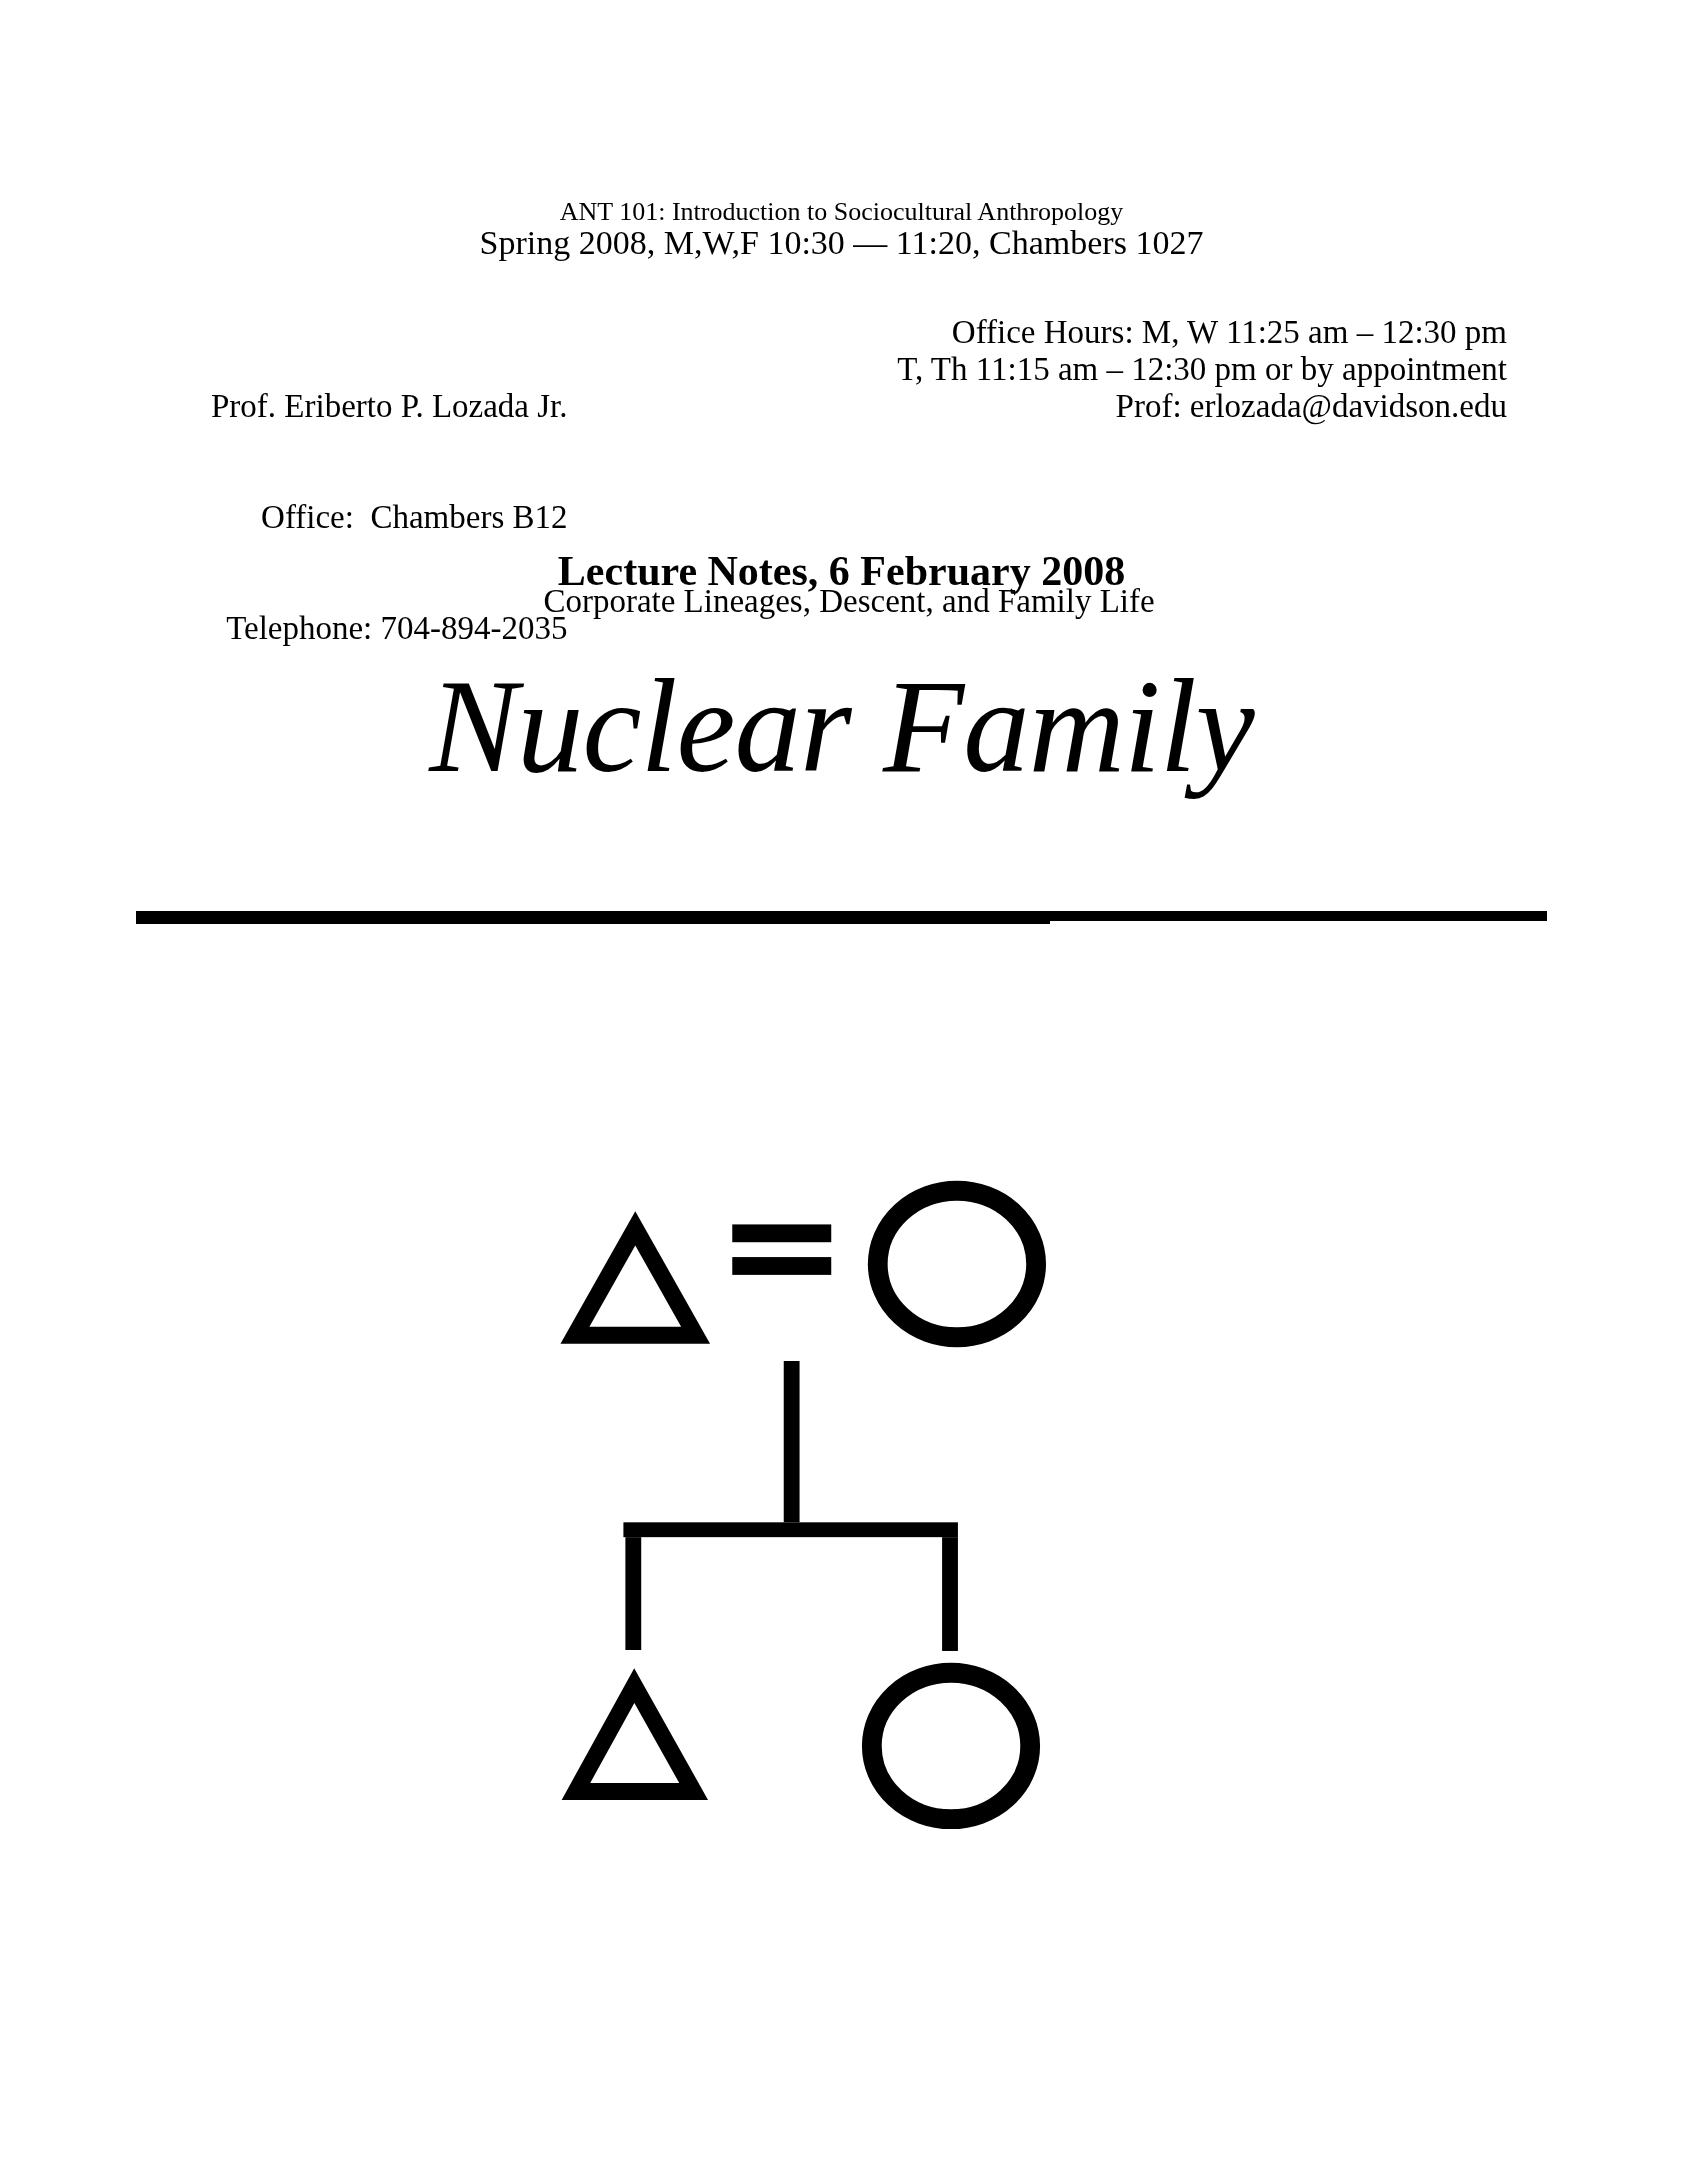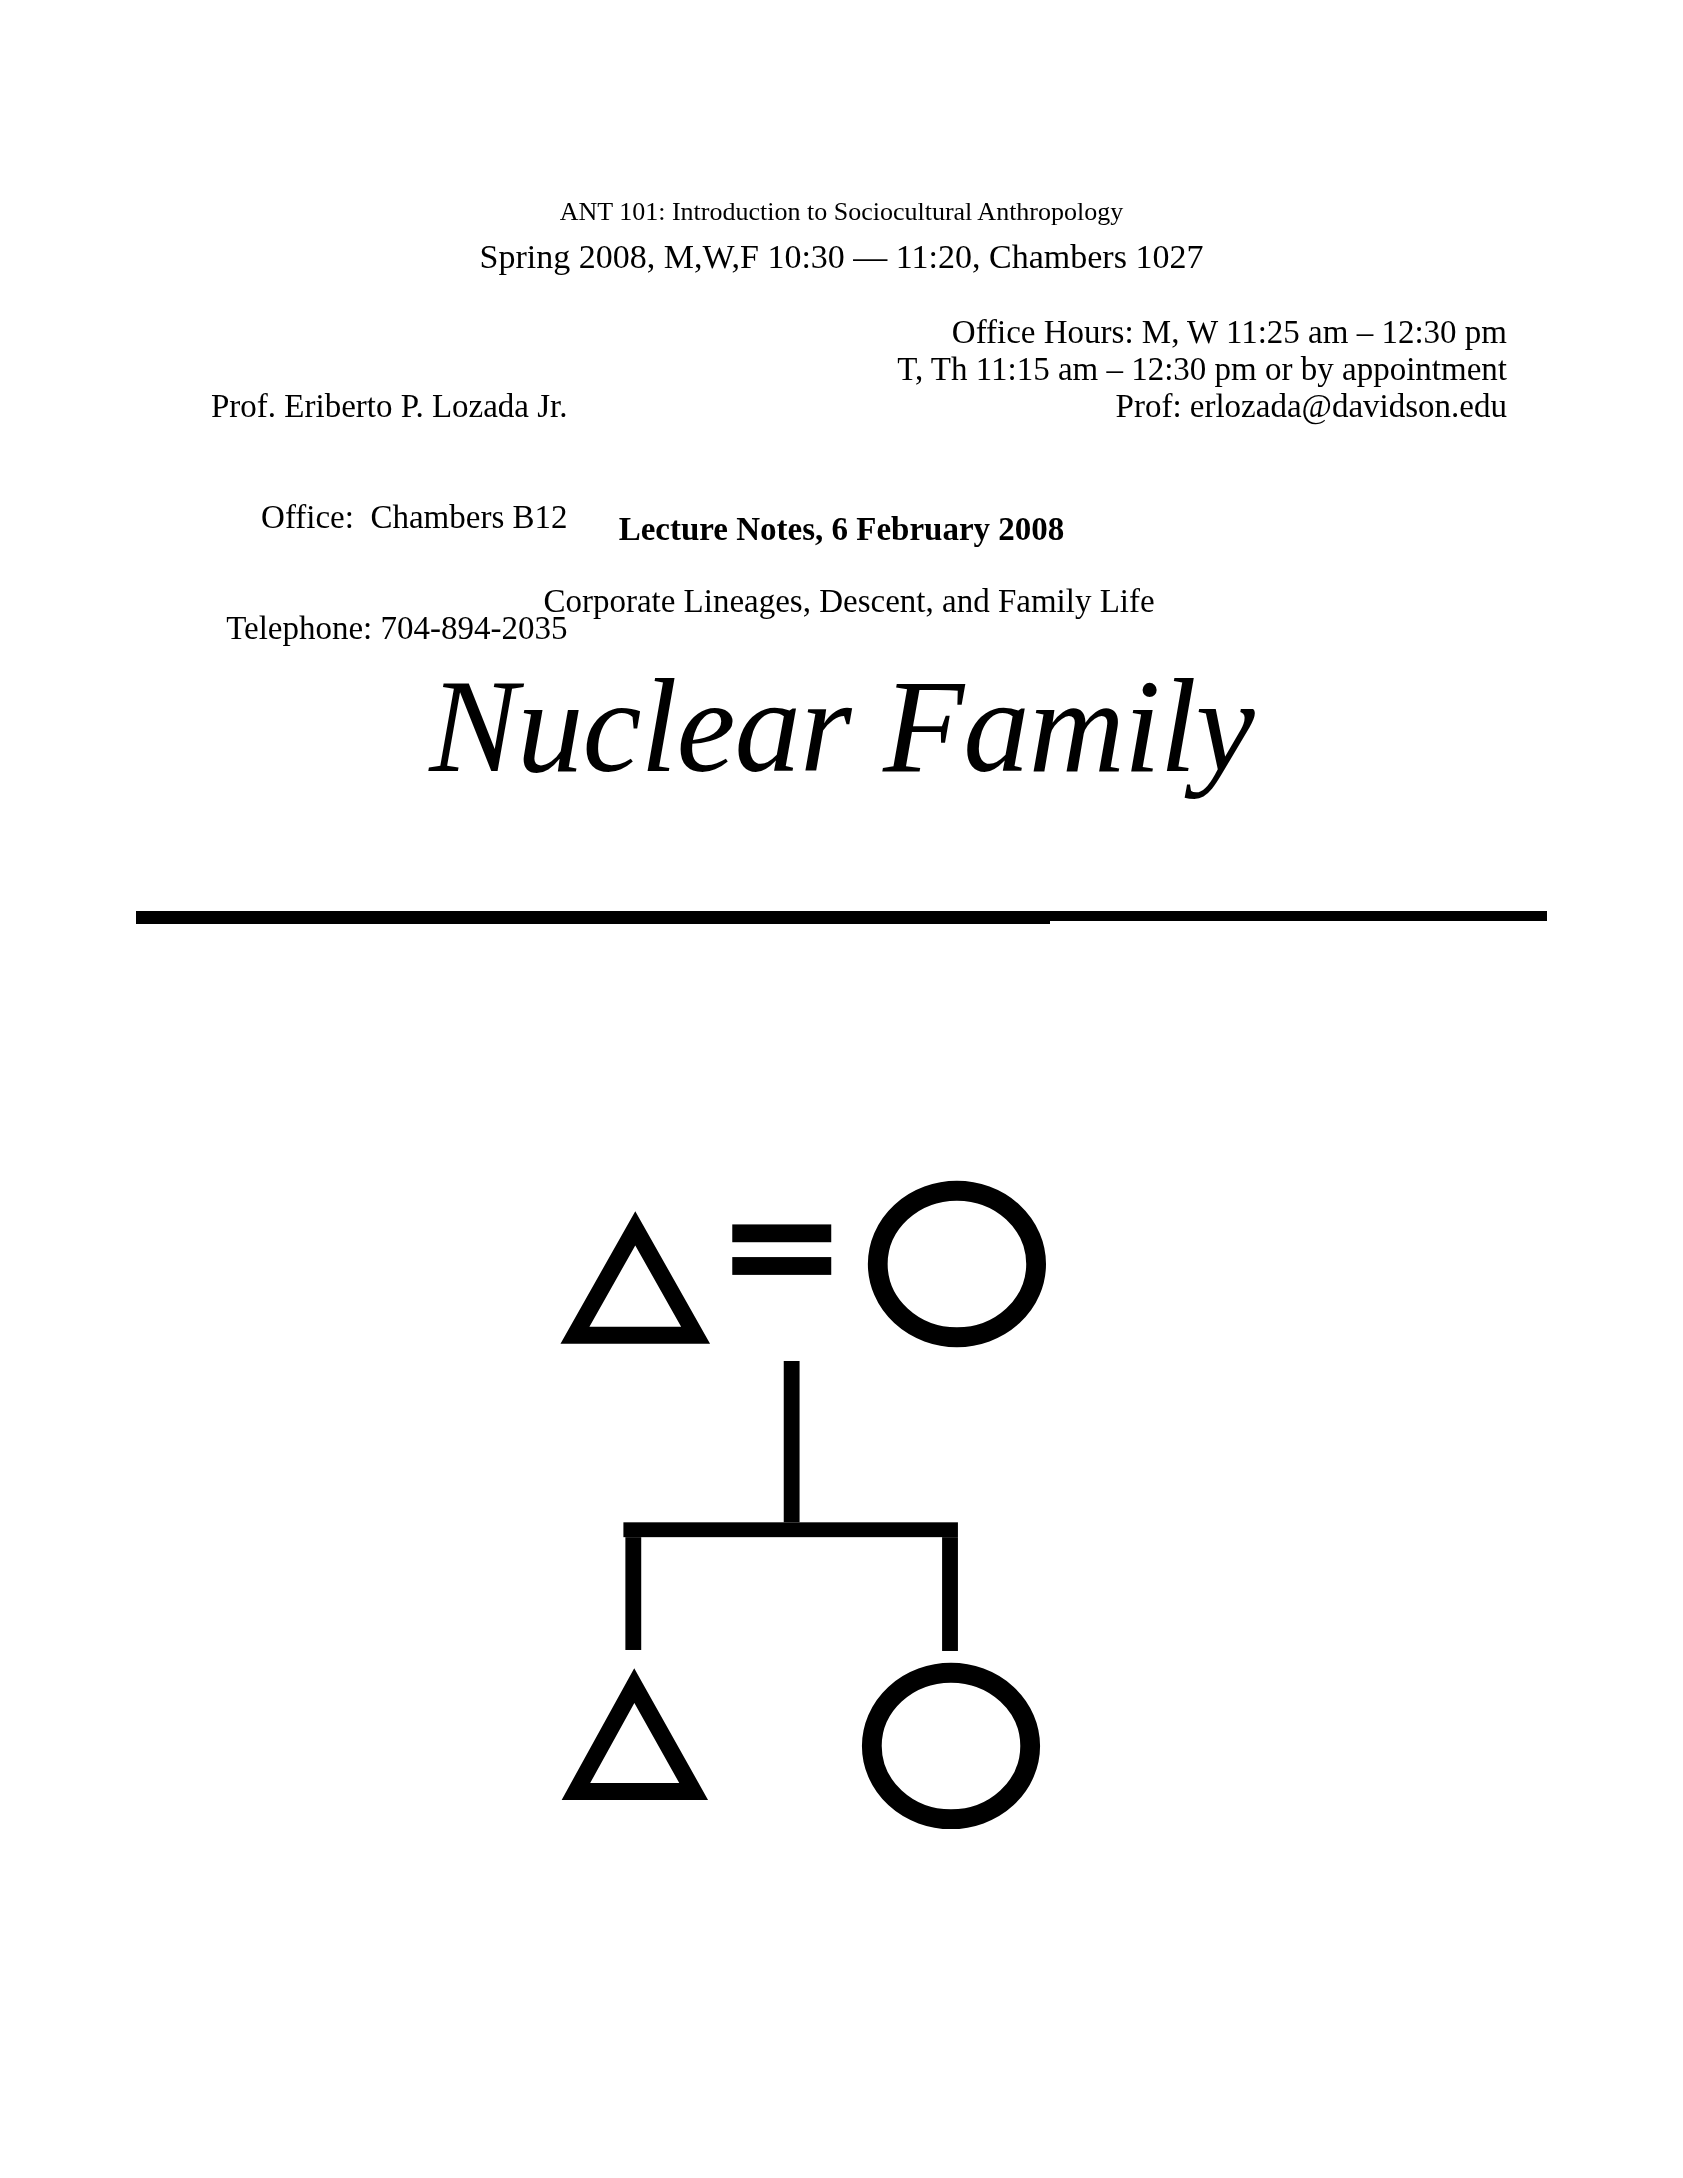--- a/index.html
+++ b/index.html
@@ -23,43 +23,43 @@
     right: 0;
     text-align: center;
     white-space: nowrap;
   }
   .course-line1 {
     top: 198px;
     font-size: 26px;
     line-height: 1.1;
   }
   .course-line2 {
-    top: 238px;
+    top: 224px;
     font-size: 34px;
     line-height: 1.1;
   }
   .contact-left {
     left: 211px;
     top: 314px;
     font-size: 33px;
     line-height: 37px;
     text-align: right;
     white-space: pre-wrap;
   }
   .contact-right {
     right: 176px;
     top: 314px;
     font-size: 33px;
     line-height: 37px;
     text-align: right;
     white-space: nowrap;
   }
   .lecture-heading {
-    top: 511px;
-    font-size: 33px;
+    top: 548px;
+    font-size: 42px;
     font-weight: bold;
     line-height: 1.1;
   }
   .lecture-subtitle {
     top: 583px;
     font-size: 33px;
     line-height: 1.1;
     margin-left: 15px;
   }
   .main-title {

